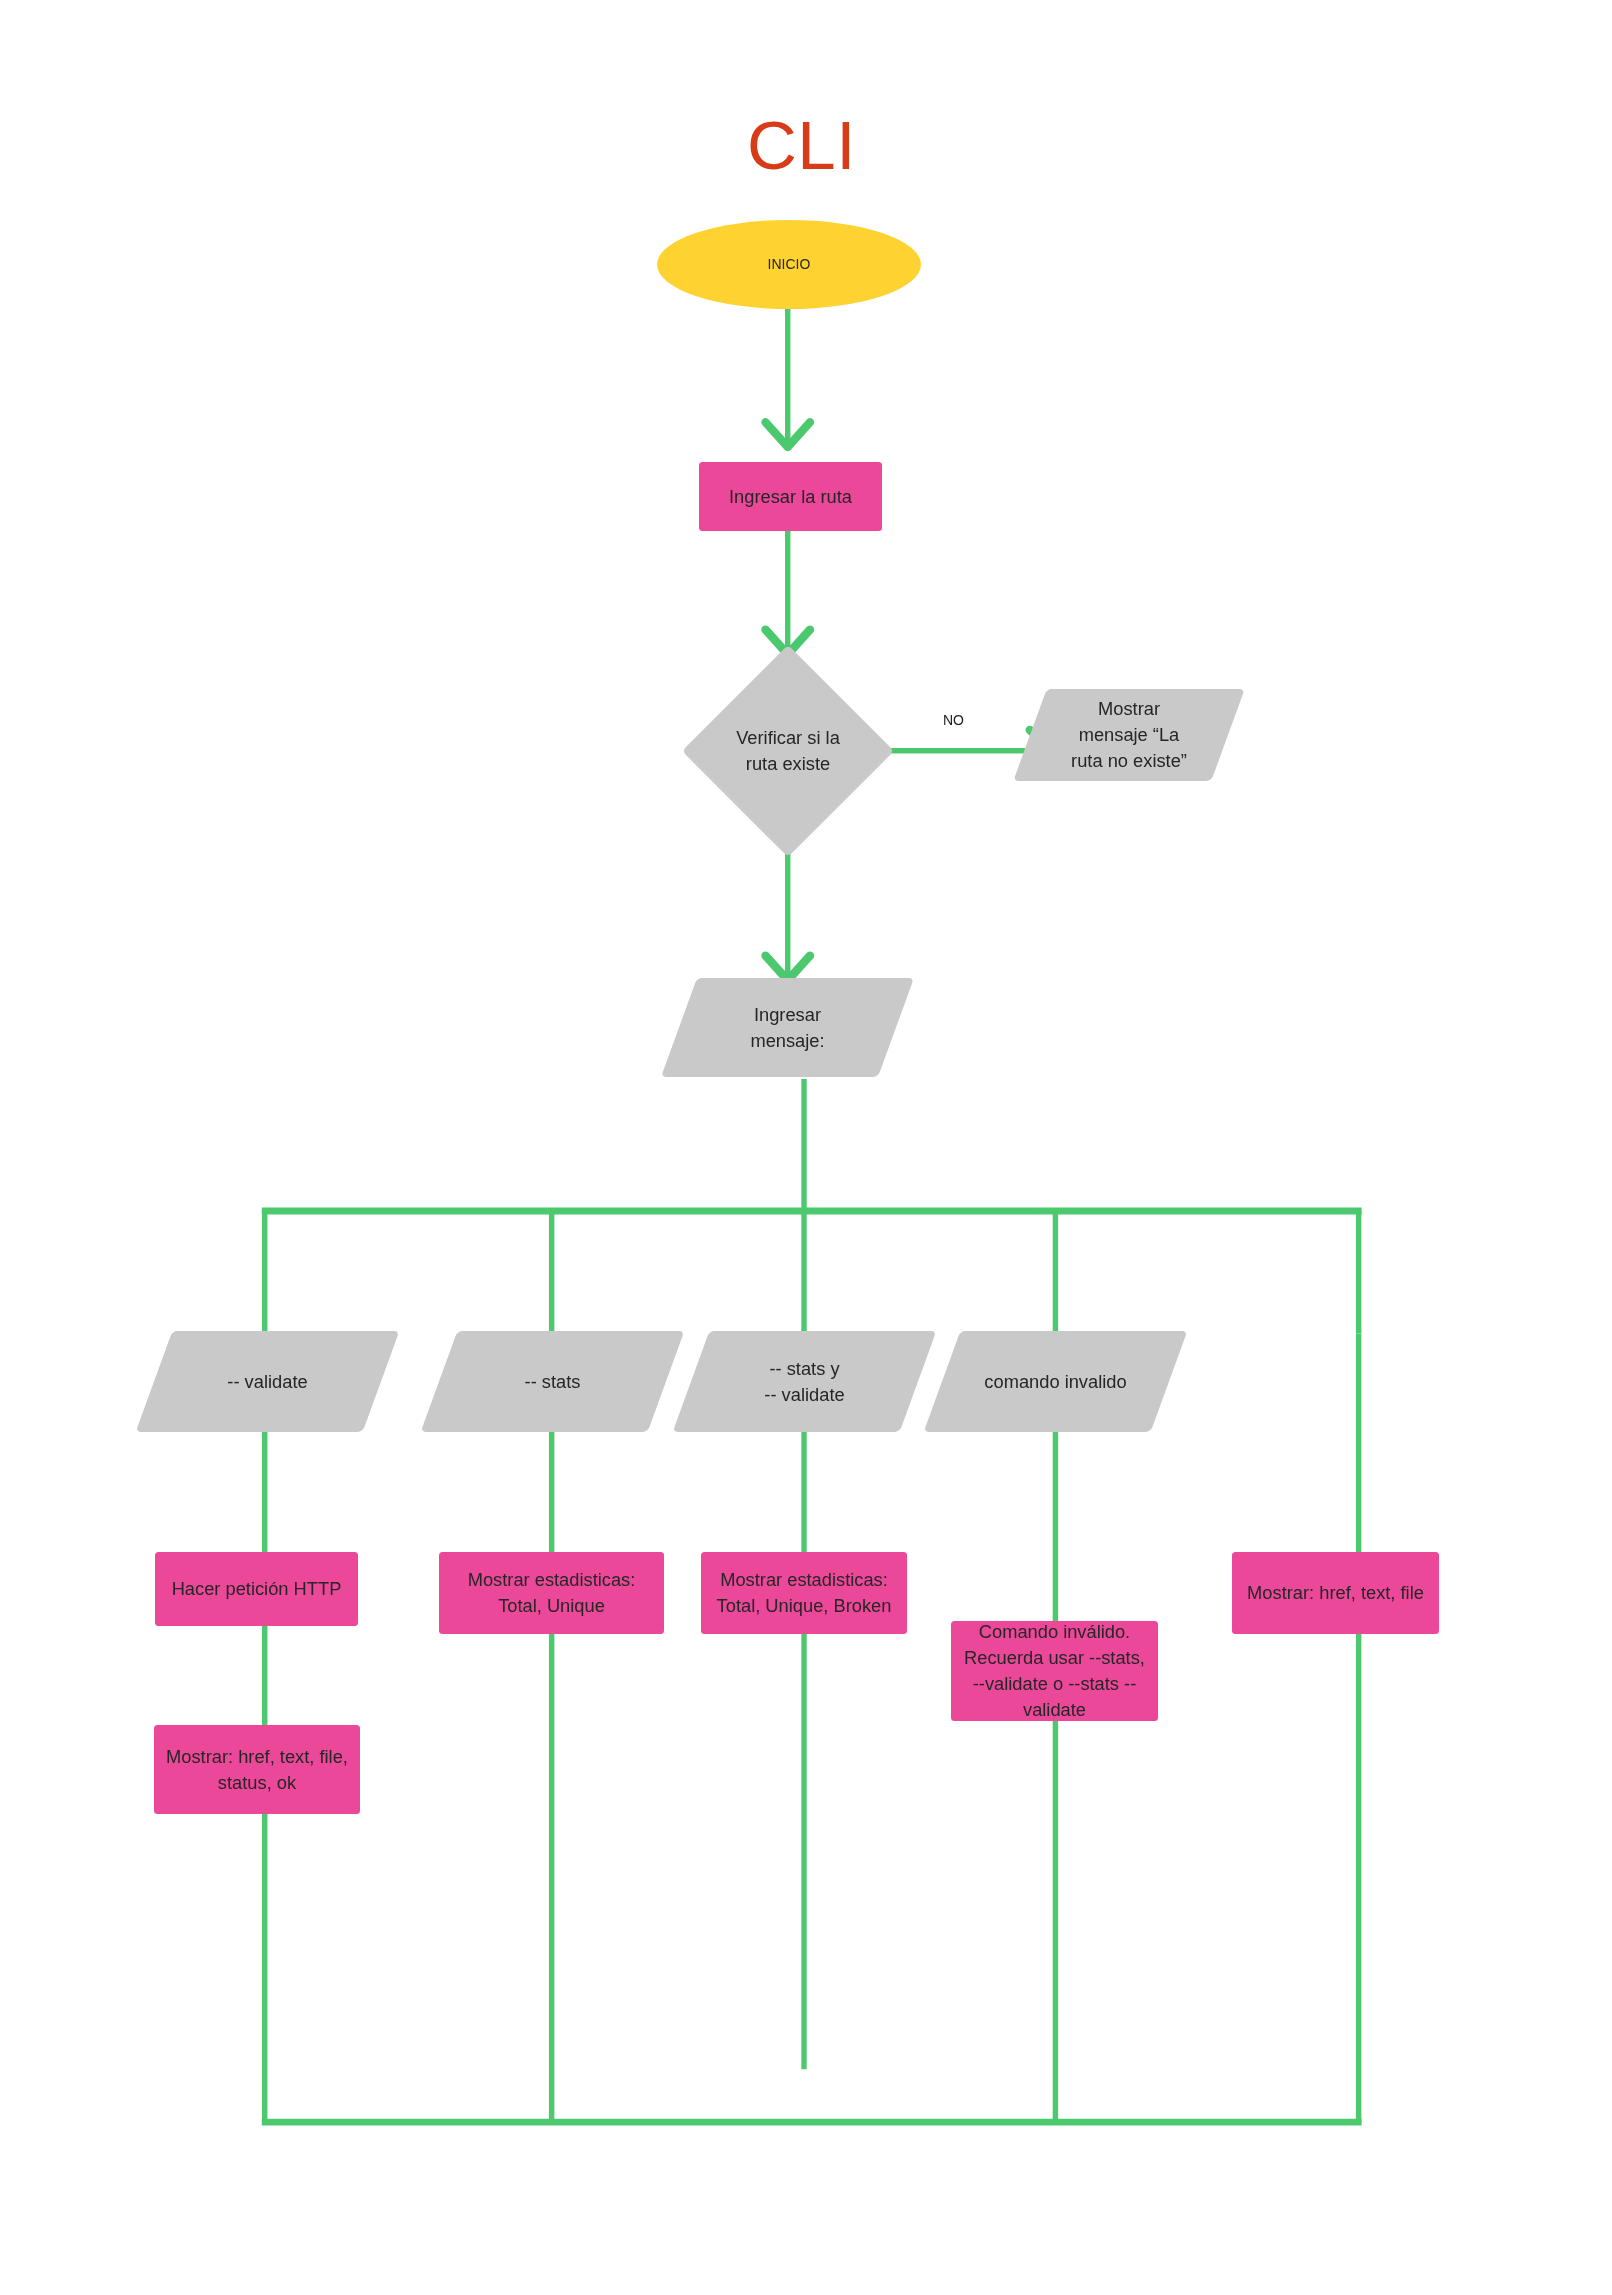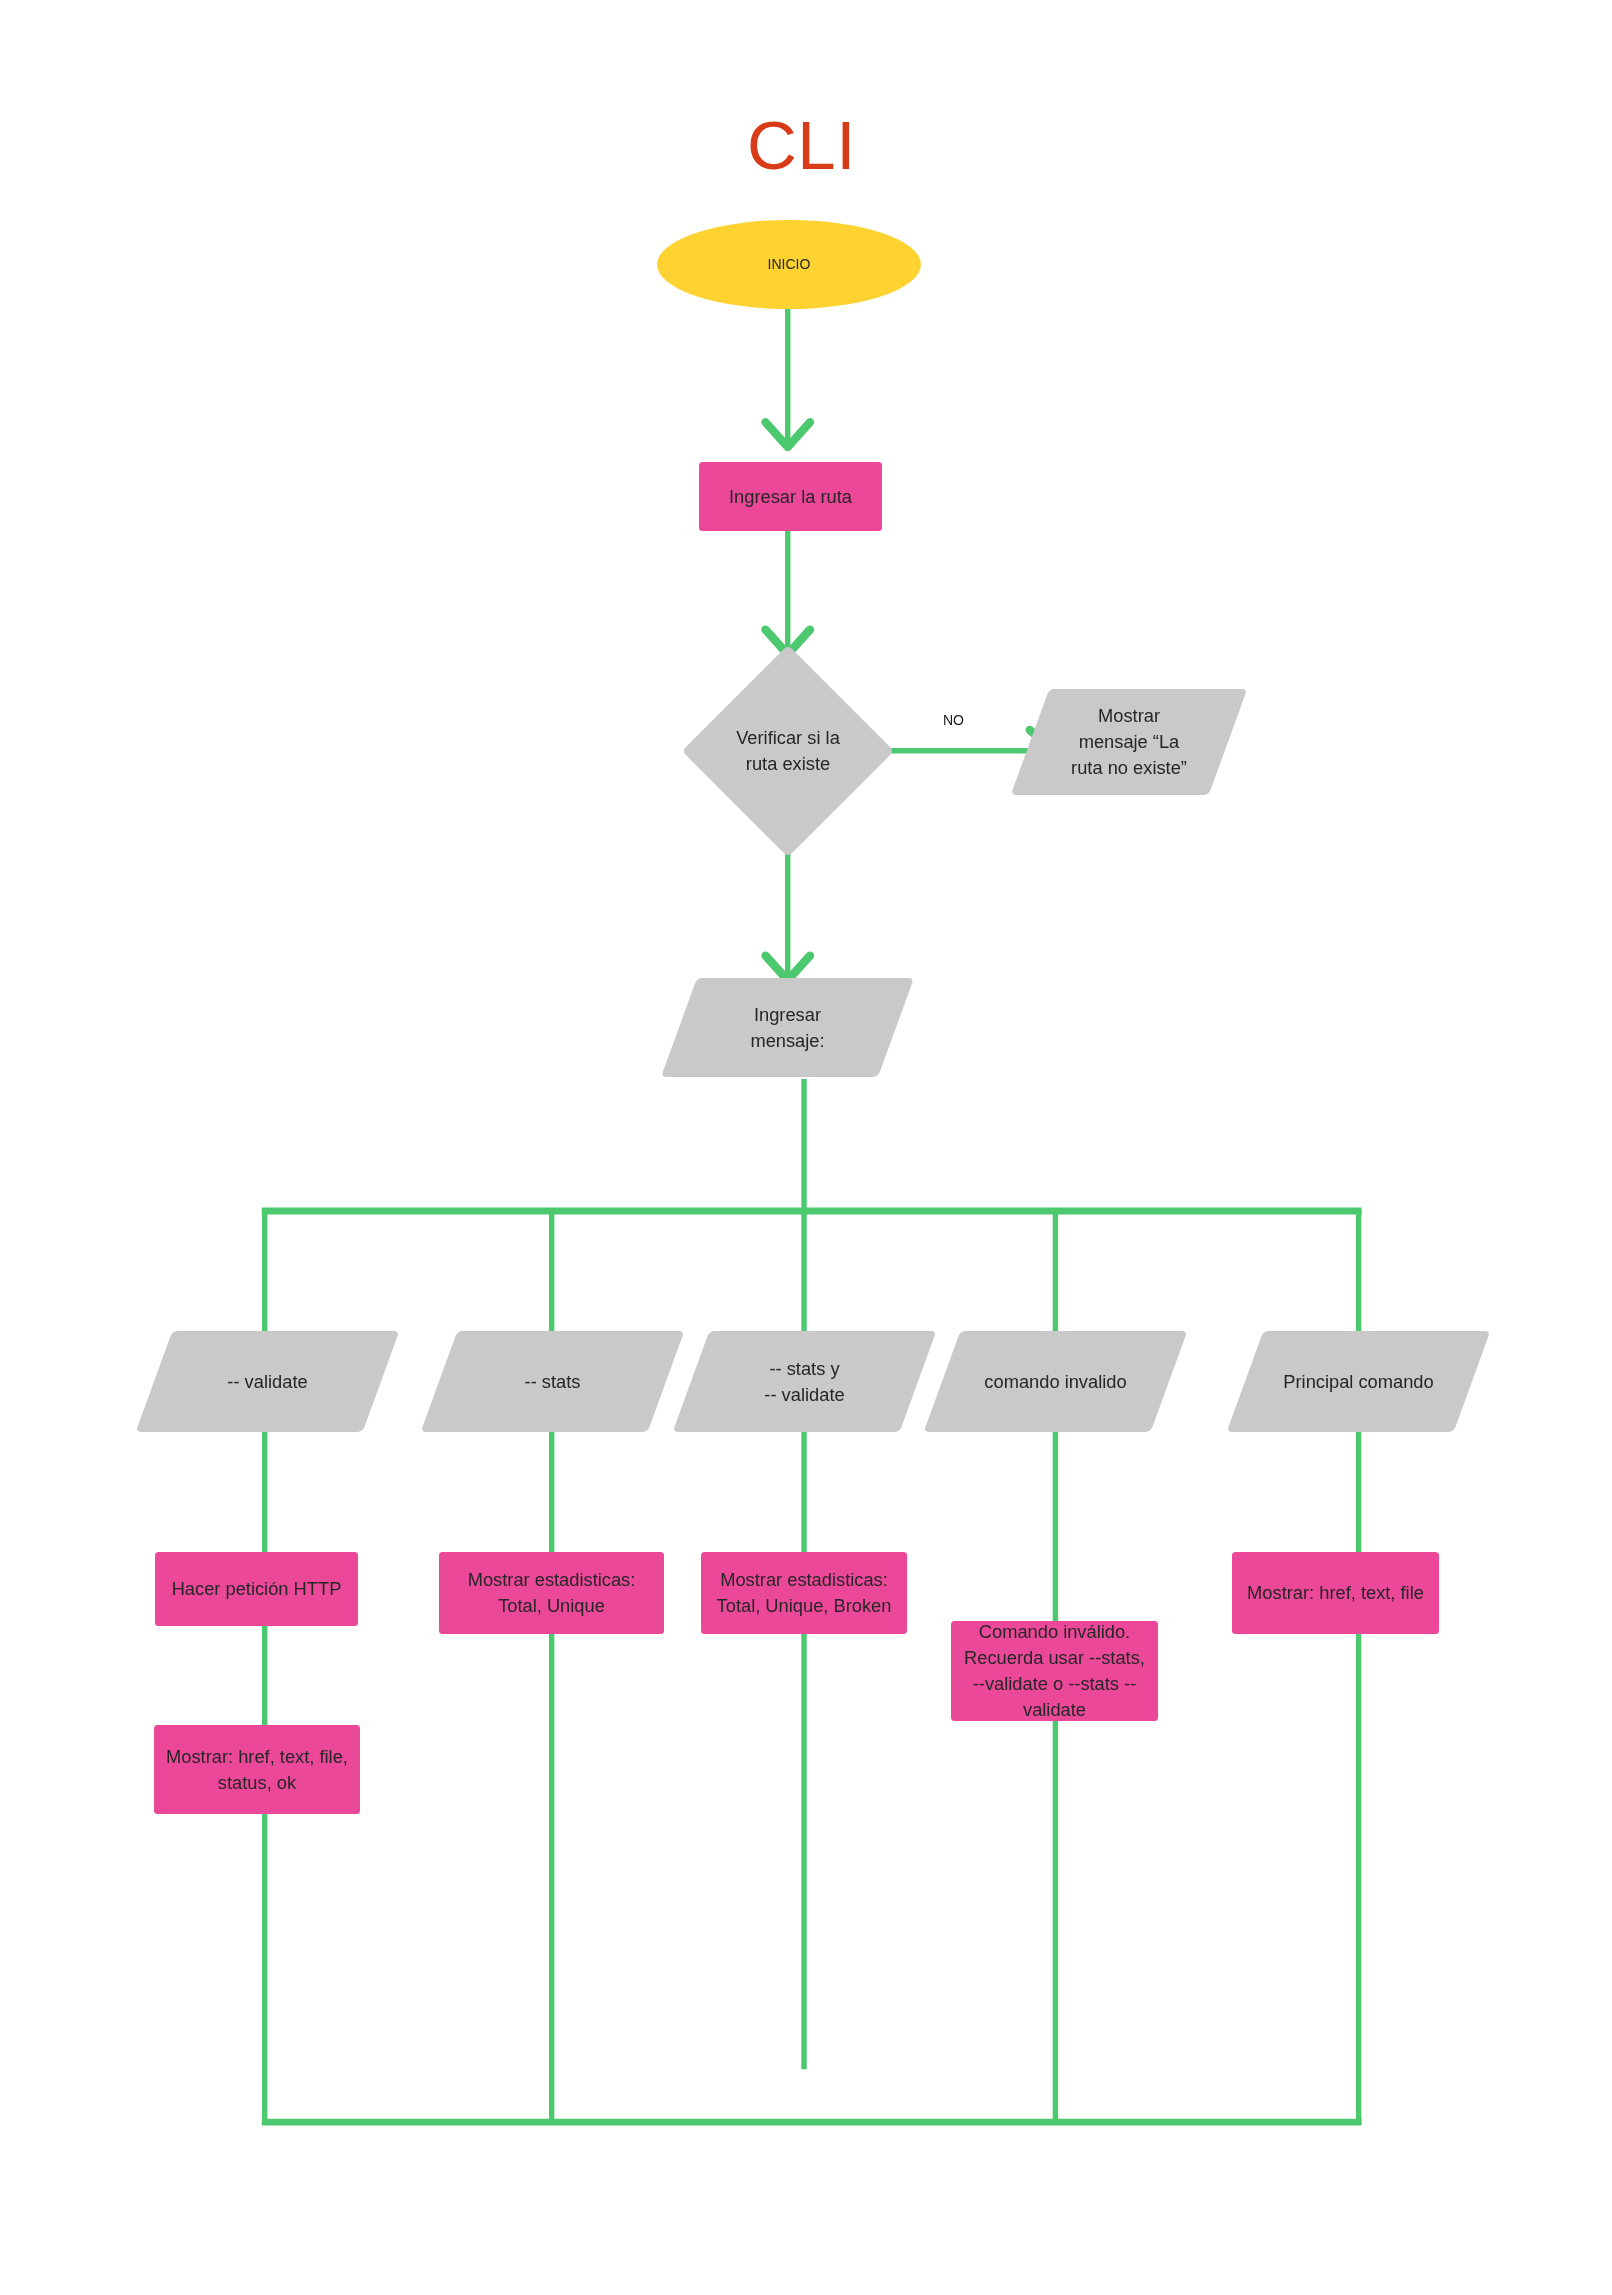--- a/index.html
+++ b/index.html
@@ -156,21 +156,21 @@
   </div>
 
   <div class="node decision" style="left:682px; top:645px; width:212px; height:212px;">
     <span class="diamond-shape"></span>
     <span class="label">Verificar si la
 ruta existe</span>
   </div>
 
   <div class="edge-label" style="left:943px; top:712px;">NO</div>
 
-  <div class="node io" style="left:1030px; top:689px; width:198px; height:106px;justify-content:center;">
+  <div class="node io" style="left:1030px; top:689px; width:198px; height:92px;justify-content:center;">
     <span class="para-shape"></span>
     <span class="label">Mostrar
 mensaje “La
 ruta no existe”</span>
   </div>
 
   <div class="node io" style="left:679px; top:978px; width:217px; height:99px;">
     <span class="para-shape"></span>
     <span class="label">Ingresar
 mensaje:</span>
@@ -190,24 +190,20 @@
     <span class="para-shape"></span>
     <span class="label">--  stats y
 -- validate</span>
   </div>
 
   <div class="node io" style="left:942px; top:1331px; width:227px; height:101px;">
     <span class="para-shape"></span>
     <span class="label">comando invalido</span>
   </div>
 
-  <div class="node io" style="left:1245px; top:1331px; width:227px; height:101px;">
-    <span class="para-shape"></span>
-    <span class="label">Principal comando</span>
-  </div>
 
   <div class="node process" style="left:155px; top:1534px; width:203px; height:74px;">
     <span class="label">Hacer petición HTTP</span>
   </div>
 
   <div class="node process" style="left:439px; top:1534px; width:225px; height:82px;">
     <span class="label">Mostrar estadisticas:
 Total, Unique</span>
   </div>
 

